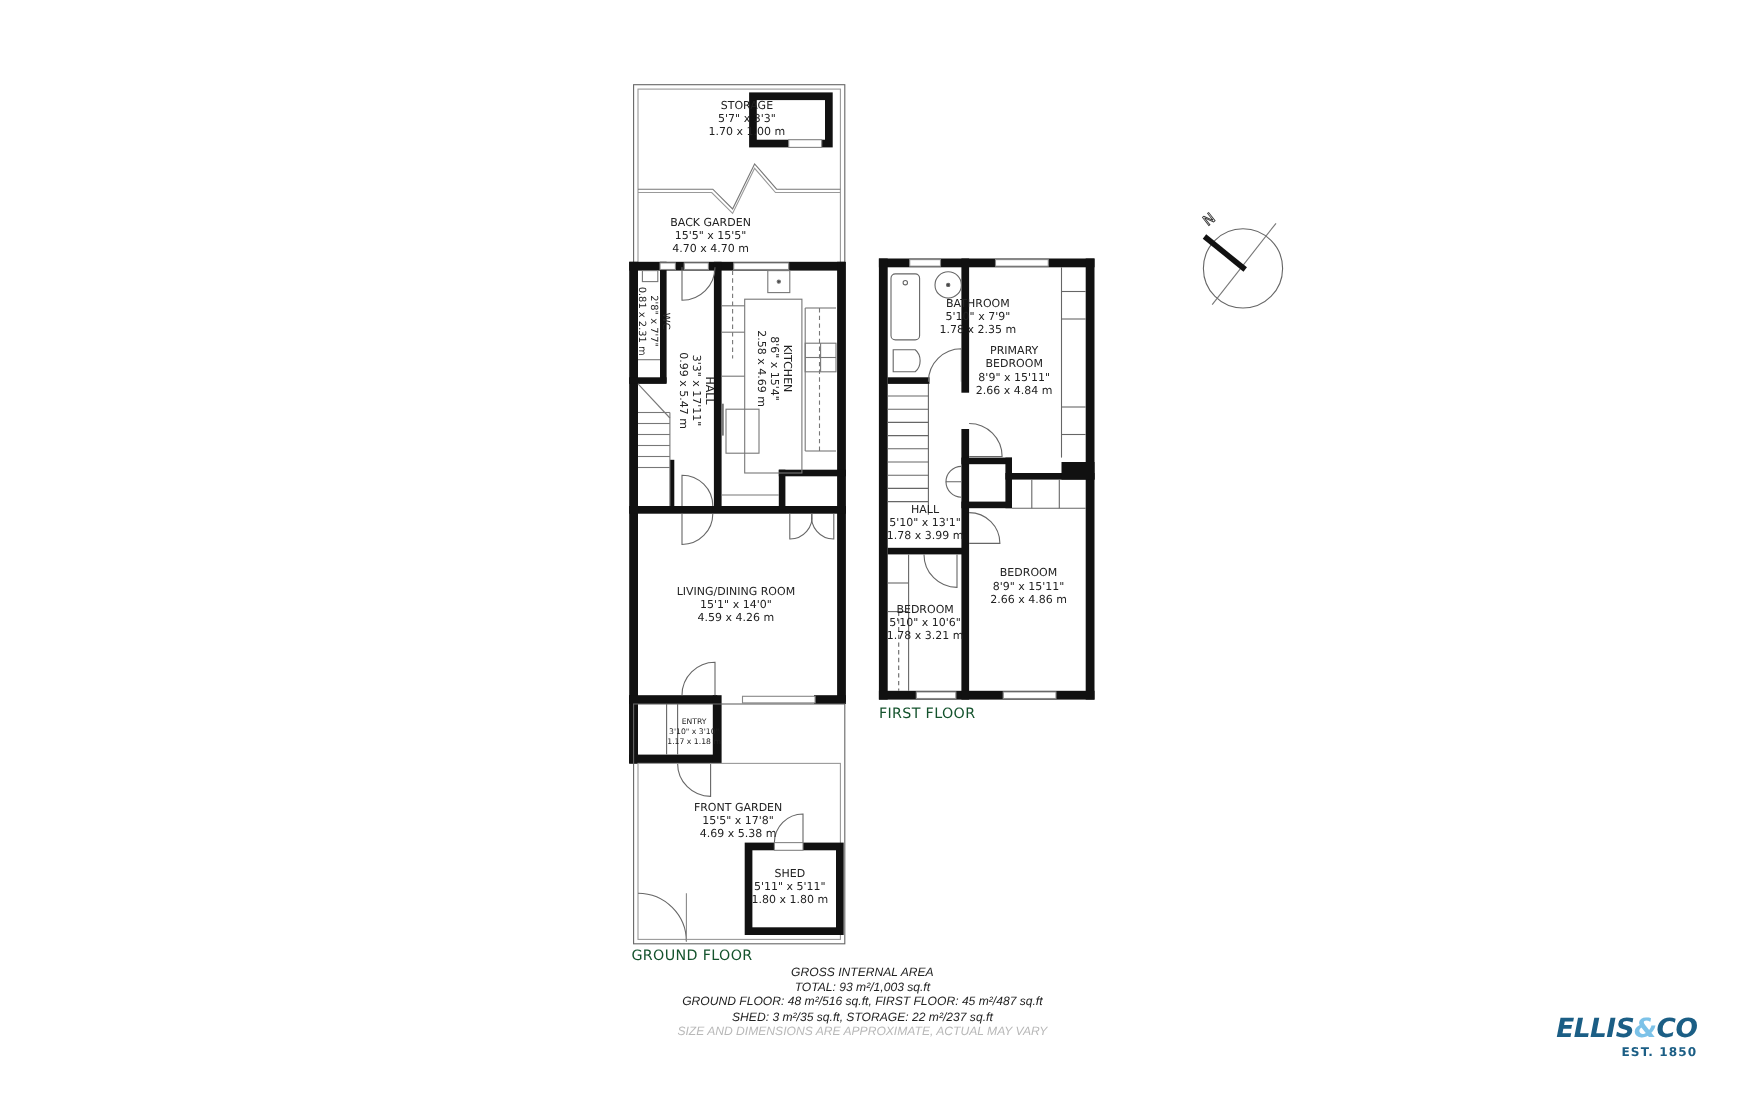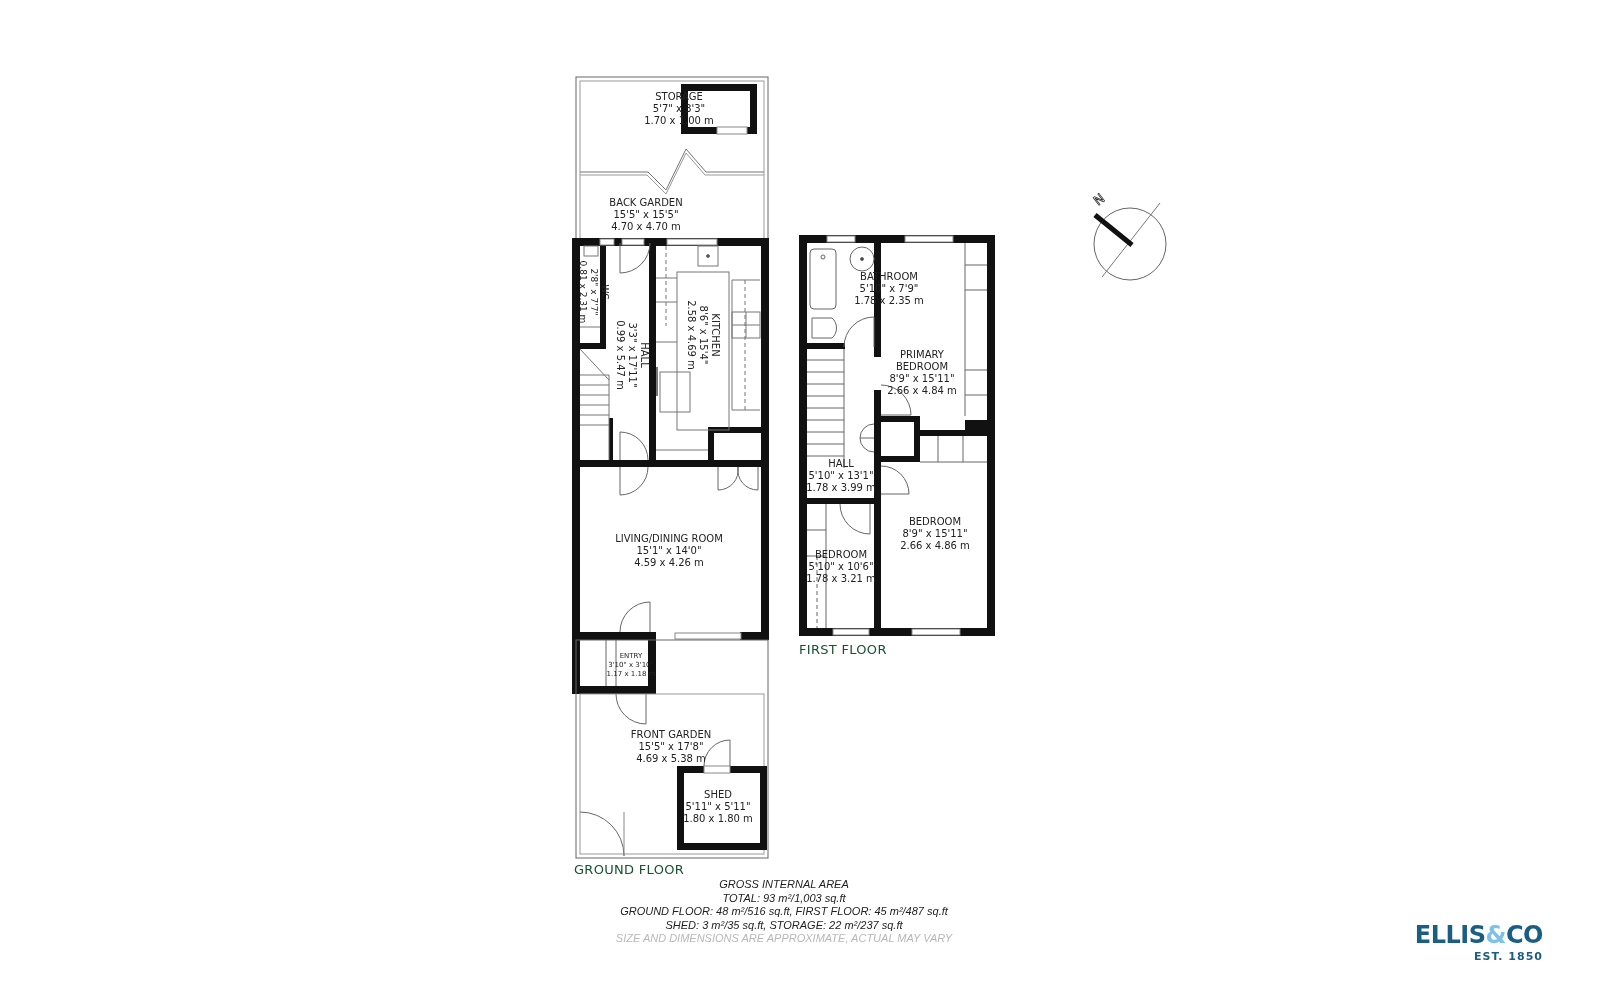--- a/index.html
+++ b/index.html
@@ -5,21 +5,21 @@
   html, body { margin: 0; padding: 0; background: #ffffff; }
   body { width: 1600px; height: 999px; position: relative; overflow: hidden; font-family: "DejaVu Sans", sans-serif; color: #222; }
   #plan { position: absolute; left: 0; top: 0; width: 1600px; height: 999px; }
   .room-label { position: absolute; text-align: center; font-size: 10px; line-height: 12px; color: #222; white-space: nowrap; transform: translateX(-50%); }
   .room-label.small { font-size: 7px; line-height: 9px; }
   .room-label.rot { transform: translate(-50%, -50%) rotate(90deg); }
   .floor-title { position: absolute; font-size: 13px; letter-spacing: 0.3px; color: #14532d; }
   .area-block { position: absolute; left: 0; width: 1568px; top: 878px; text-align: center; font-family: "Liberation Sans", sans-serif; font-size: 11px; line-height: 13.6px; color: #222; font-style: italic; }
   .area-block .disclaimer { color: #b8b8b8; }
   .logo { position: absolute; left: 1383px; top: 922px; width: 160px; text-align: right; }
-  .logo .brand { font-family: "DejaVu Sans", sans-serif; font-weight: bold; font-size: 24px; letter-spacing: -0.5px; color: #1b5e85; line-height: 26px; }
+  .logo .brand { font-family: "DejaVu Sans", sans-serif; font-weight: bold; font-size: 24px; letter-spacing: -0.5px; color: #1b5e85; line-height: 26px; font-style: italic; }
   .logo .brand .amp { color: #7cc2e8; }
   .logo .est { font-family: "DejaVu Sans", sans-serif; font-weight: bold; font-size: 11px; letter-spacing: 1px; color: #1b5e85; line-height: 13px; margin-top: 2px; }
 </style>
 </head>
 <body>
 
 <svg id="plan" viewBox="0 0 1600 999" xmlns="http://www.w3.org/2000/svg">
   <g fill="none" stroke="#555" stroke-width="1">
 
     <g>
@@ -257,21 +257,21 @@
   <div>5'11" x 5'11"</div>
   <div>1.80 x 1.80 m</div>
 </div>
 <div class="floor-title" style="left:574px; top:862px;">GROUND FLOOR</div>
 
 <div class="room-label" style="left:841px; top:271px;margin-left:48px;">
   <div>BATHROOM</div>
   <div>5'10" x 7'9"</div>
   <div>1.78 x 2.35 m</div>
 </div>
-<div class="room-label" style="left:922px; top:314px;margin-top:35px;">
+<div class="room-label" style="left:922px; top:314px;">
   <div>PRIMARY</div>
   <div>BEDROOM</div>
   <div>8'9" x 15'11"</div>
   <div>2.66 x 4.84 m</div>
 </div>
 <div class="room-label" style="left:841px; top:458px;">
   <div>HALL</div>
   <div>5'10" x 13'1"</div>
   <div>1.78 x 3.99 m</div>
 </div>

